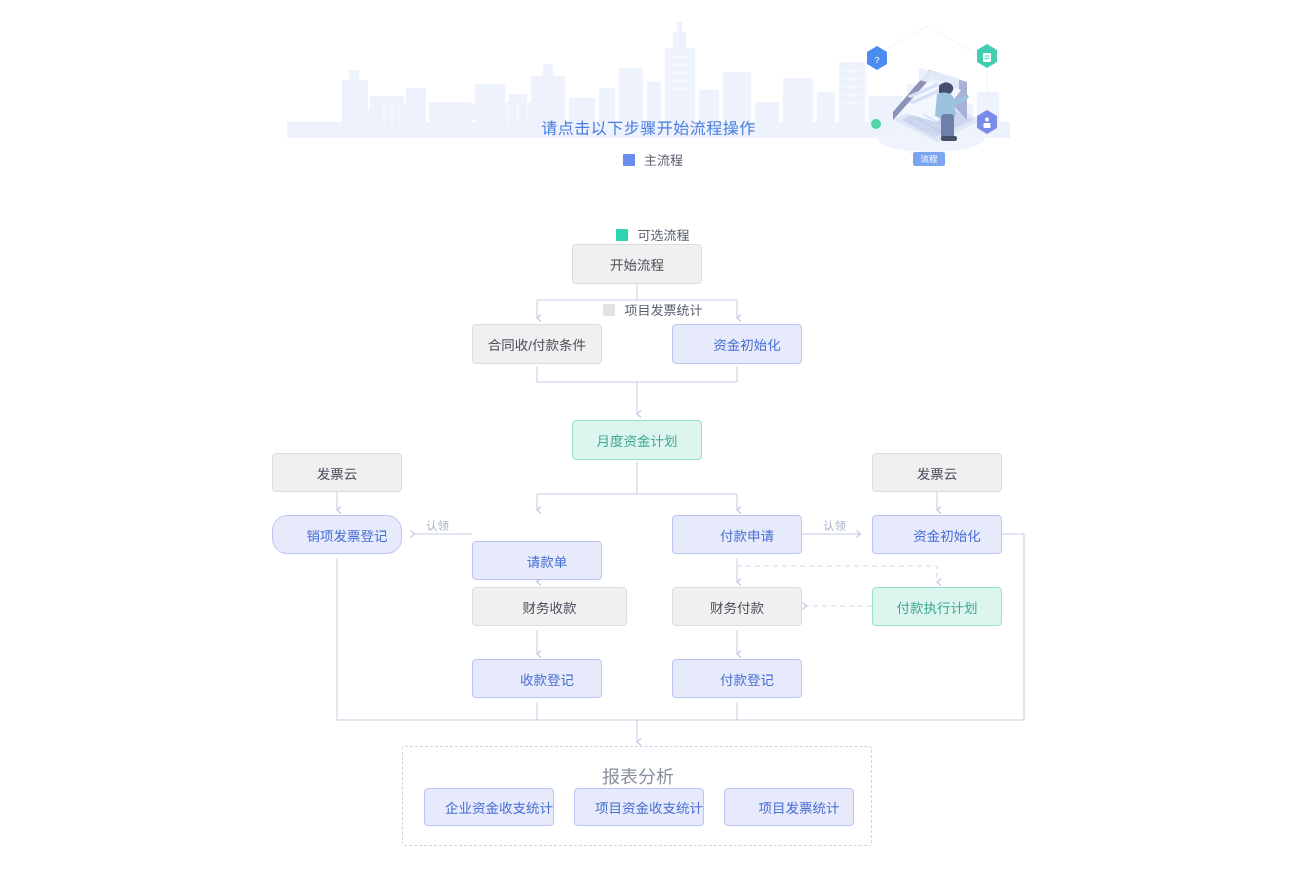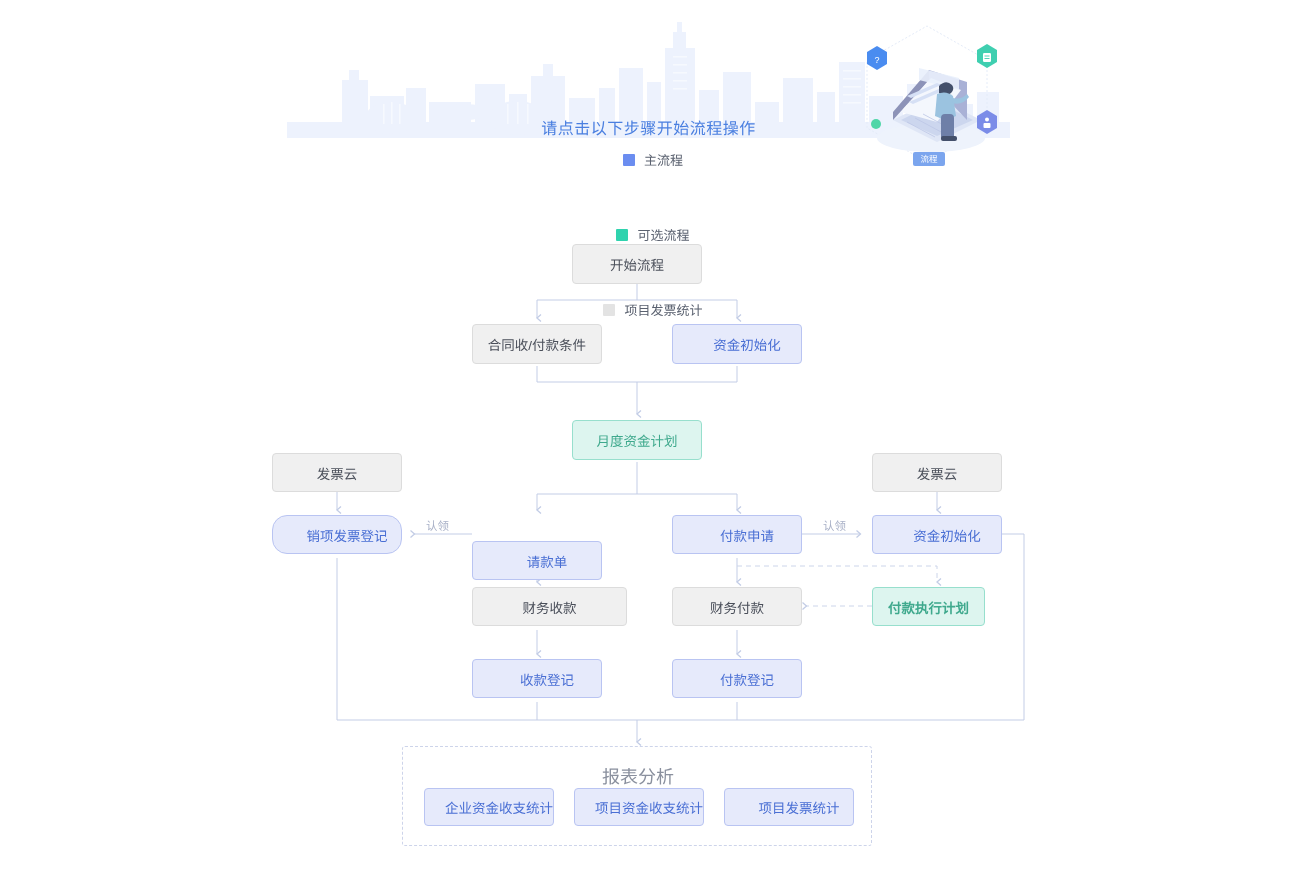--- a/index.html
+++ b/index.html
@@ -408,21 +408,21 @@
     </div>
 
     <div class="node gray" style="left:472px;top:587px;width:155px;height:39px;">
       <span>财务收款</span>
     </div>
 
     <div class="node gray" style="left:672px;top:587px;width:130px;height:39px;">
       <span>财务付款</span>
     </div>
 
-    <div class="node mint" style="left:872px;top:587px;width:113px;height:39px;font-weight:bold;">
+    <div class="node mint" style="left:872px;top:587px;width:130px;height:39px;">
       <span>付款执行计划</span>
     </div>
 
     <div class="node blue" style="left:472px;top:659px;width:130px;height:39px;">
       <span>收款登记</span>
     </div>
 
     <div class="node blue" style="left:672px;top:659px;width:130px;height:39px;">
       <span>付款登记</span>
     </div>

